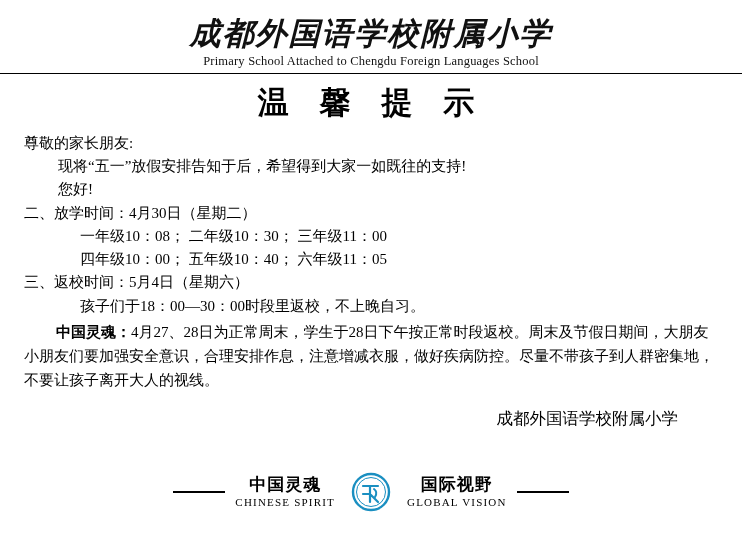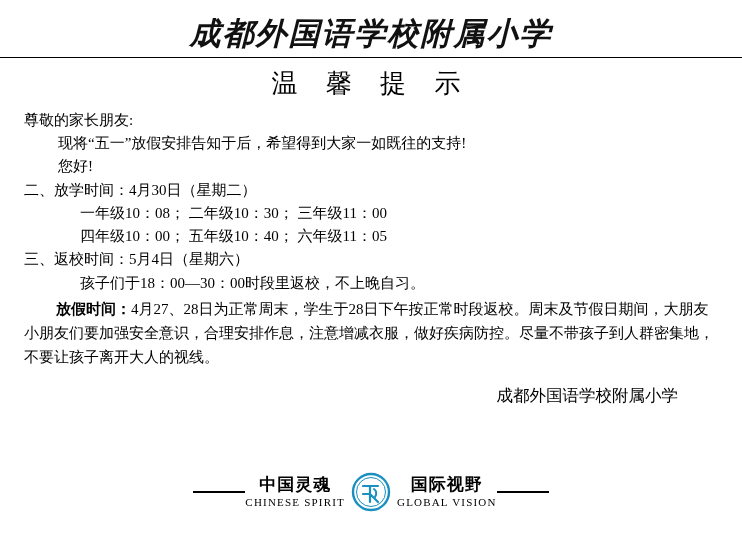--- a/index.html
+++ b/index.html
@@ -47,22 +47,22 @@
   .header-rule {
     margin-top: 4px;
     border: none;
     border-top: 1.5px solid #000;
     width: 100%;
   }
 
   
   .doc-title {
     text-align: center;
-    font-size: 26px;
-    font-weight: normal;
+    font-size: 31px;
+    font-weight: bold;
     letter-spacing: 10px;
     margin-bottom: 8px;
     font-family: "DejaVu Sans", "Liberation Sans", sans-serif;
   }
 
   
   .body-area {
     padding: 0 22px 0 24px;
     font-size: 15px;
     line-height: 1.55;
@@ -92,20 +92,21 @@
 
   
   .footer {
     position: absolute;
     left: 0;
     right: 0;
     bottom: 14px;
     display: flex;
     align-items: center;
     justify-content: center;
+    gap: 10px;
   }
   .foot-rule {
     width: 52px;
     height: 0;
     border-top: 2px solid #000;
   }
   .slogan {
     text-align: center;
     min-width: 96px;
   }
@@ -128,36 +129,37 @@
     margin: 0 6px;
   }
 </style>
 </head>
 <body>
 
 <div class="page">
 
   <div class="header">
     <div class="school-name-cn">成都外国语学校附属小学</div>
+    <div class="school-name-en">Primary School Attached to Chengdu Foreign Languages School</div>
     <hr class="header-rule">
   </div>
 
   <div class="doc-title">温 馨 提 示</div>
 
   <div class="body-area">
     <div class="ln">尊敬的家长朋友:</div>
     <div class="ln indent-1">现将“五一”放假安排告知于后，希望得到大家一如既往的支持!</div>
     <div class="ln indent-1">您好!</div>
     <div class="ln">二、放学时间：4月30日（星期二）</div>
     <div class="ln indent-2">一年级10：08； 二年级10：30； 三年级11：00</div>
     <div class="ln indent-2">四年级10：00； 五年级10：40； 六年级11：05</div>
     <div class="ln">三、返校时间：5月4日（星期六）</div>
     <div class="ln indent-2">孩子们于18：00—30：00时段里返校，不上晚自习。</div>
     <div class="para">
-      <span class="bold">放假时间：</span><span>4月27、28日为正常周末，学生于28日下午按正常时段返校。周末及节假日期间，大朋友小朋友们要加强安全意识，合理安排作息，注意增减衣服，做好疾病防控。尽量不带孩子到人群密集地，不要让孩子离开大人的视线。</span>
+      <span class="bold">中国灵魂：</span><span>4月27、28日为正常周末，学生于28日下午按正常时段返校。周末及节假日期间，大朋友小朋友们要加强安全意识，合理安排作息，注意增减衣服，做好疾病防控。尽量不带孩子到人群密集地，不要让孩子离开大人的视线。</span>
     </div>
   </div>
 
   <div class="signature">
     <div>成都外国语学校附属小学</div>
   </div>
 
   <div class="footer">
     <div class="foot-rule"></div>
     <div class="slogan">

